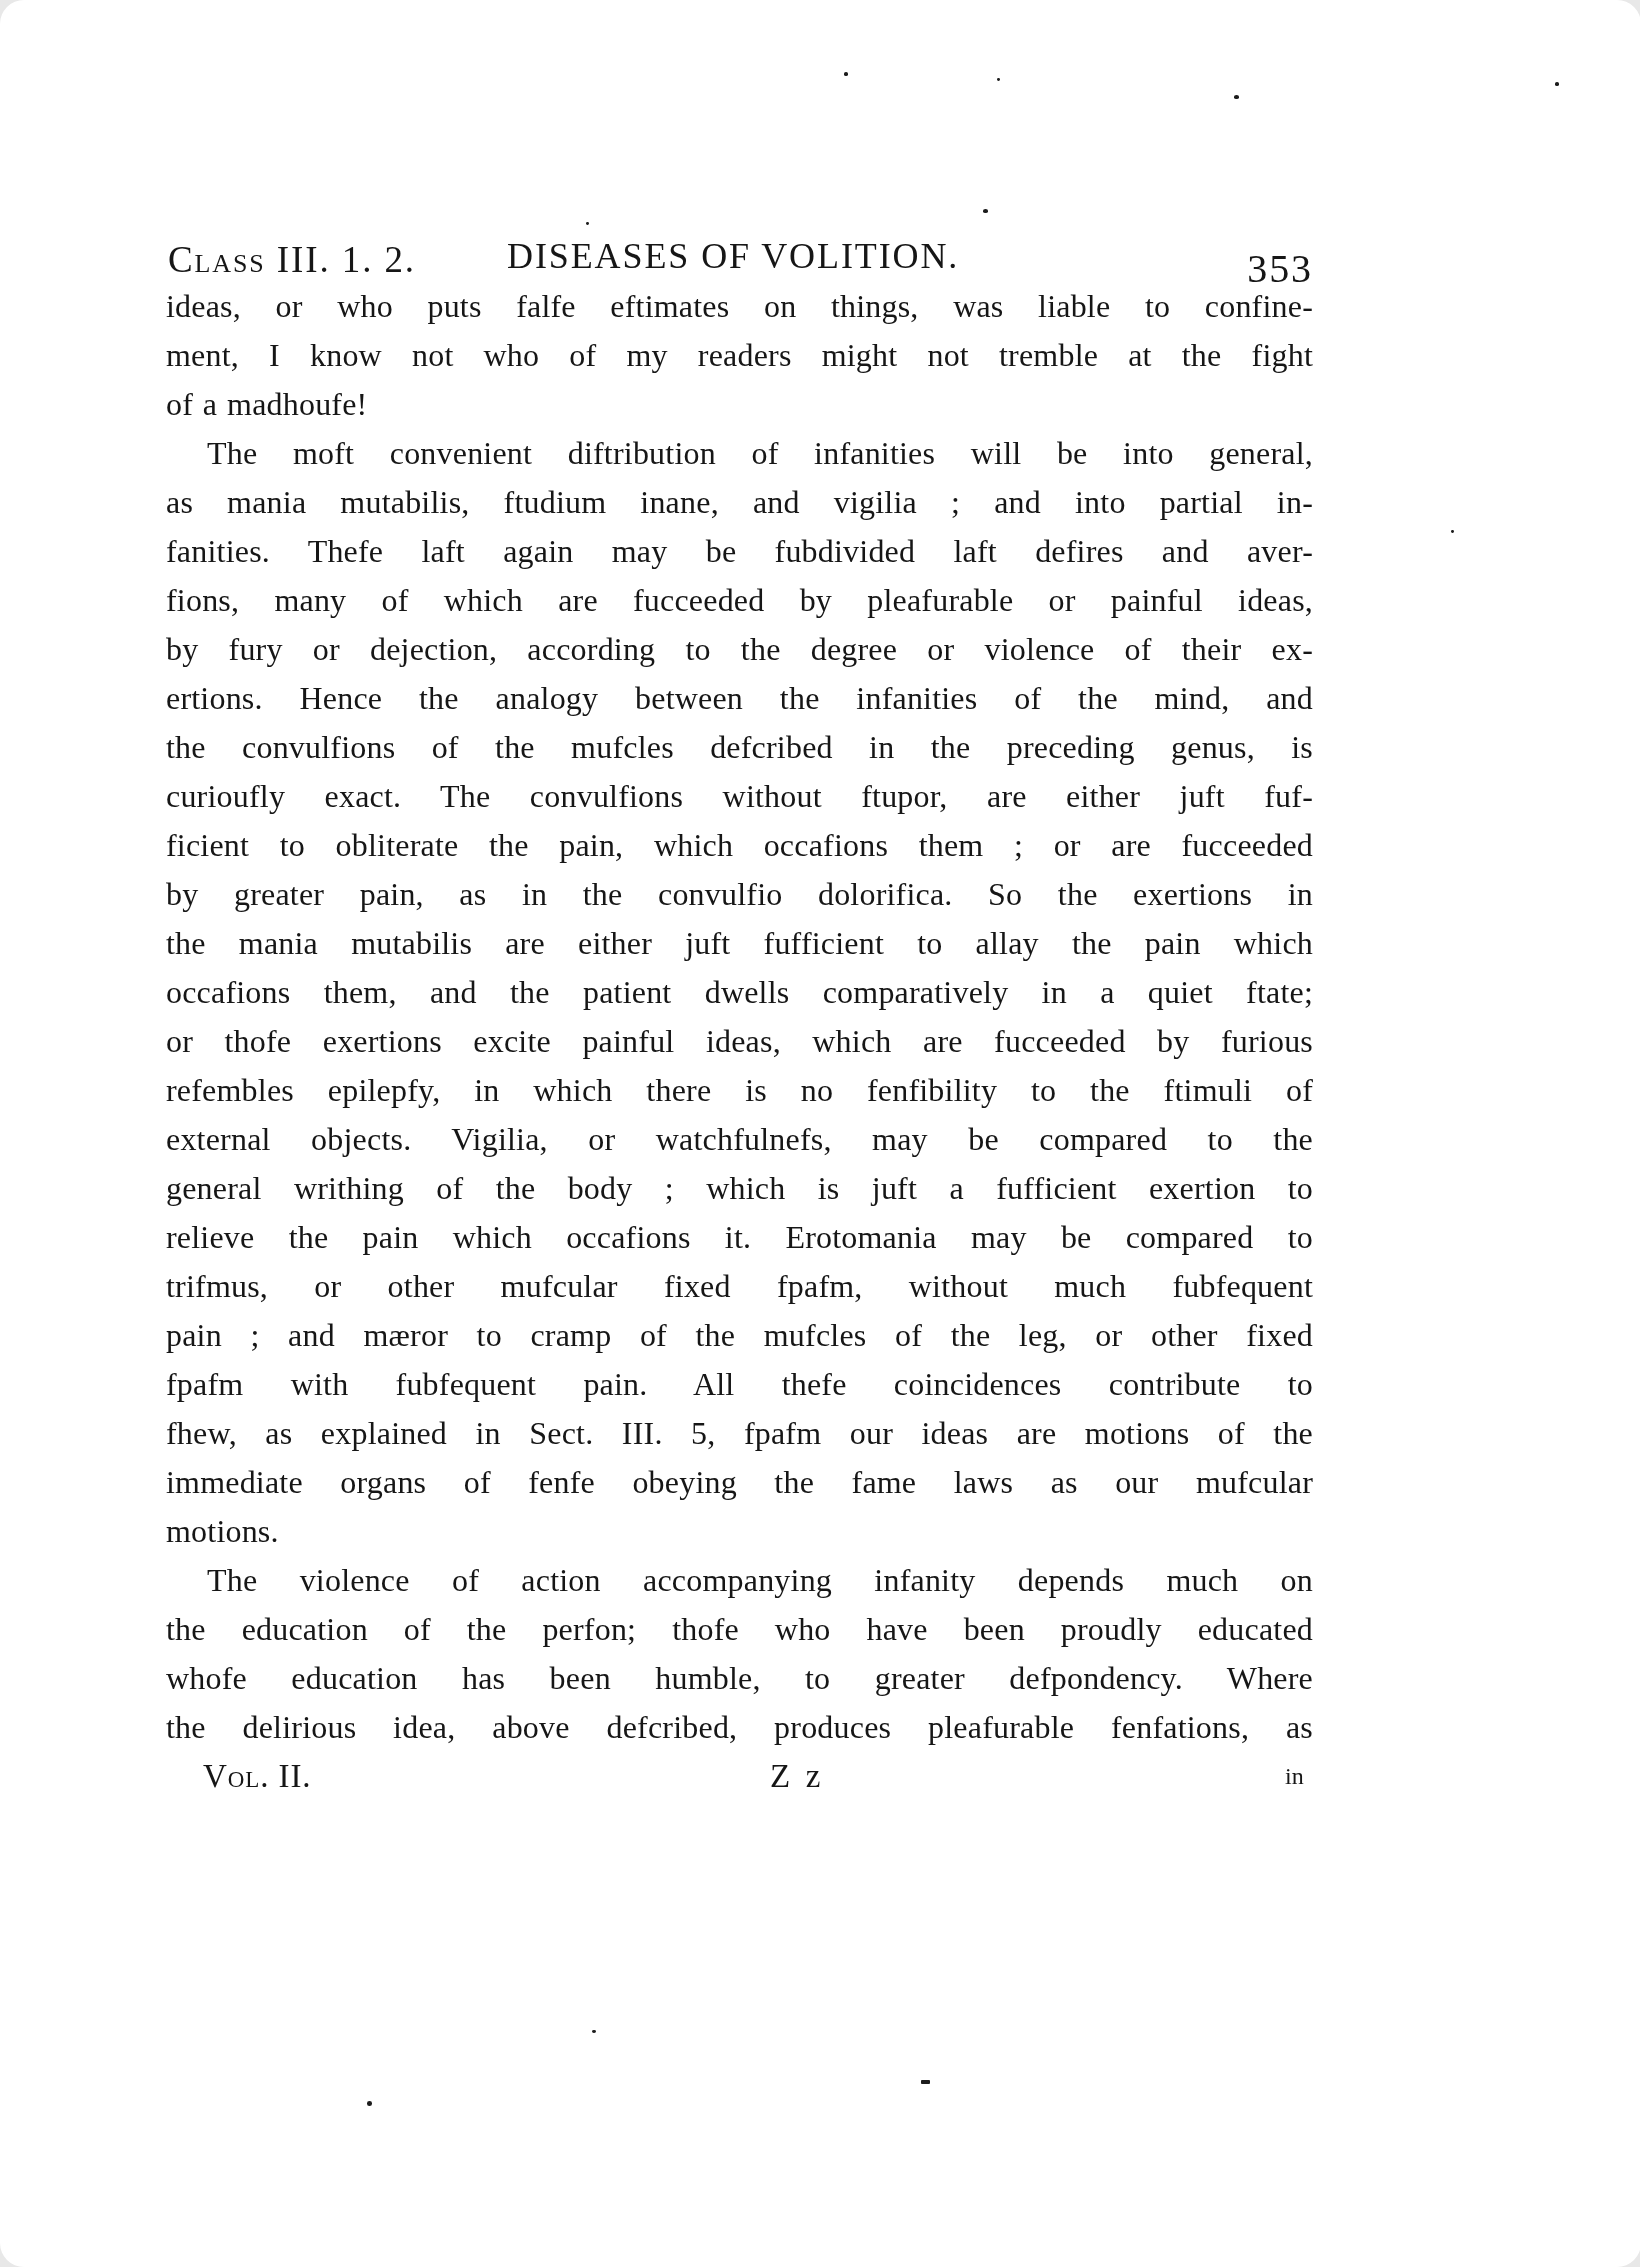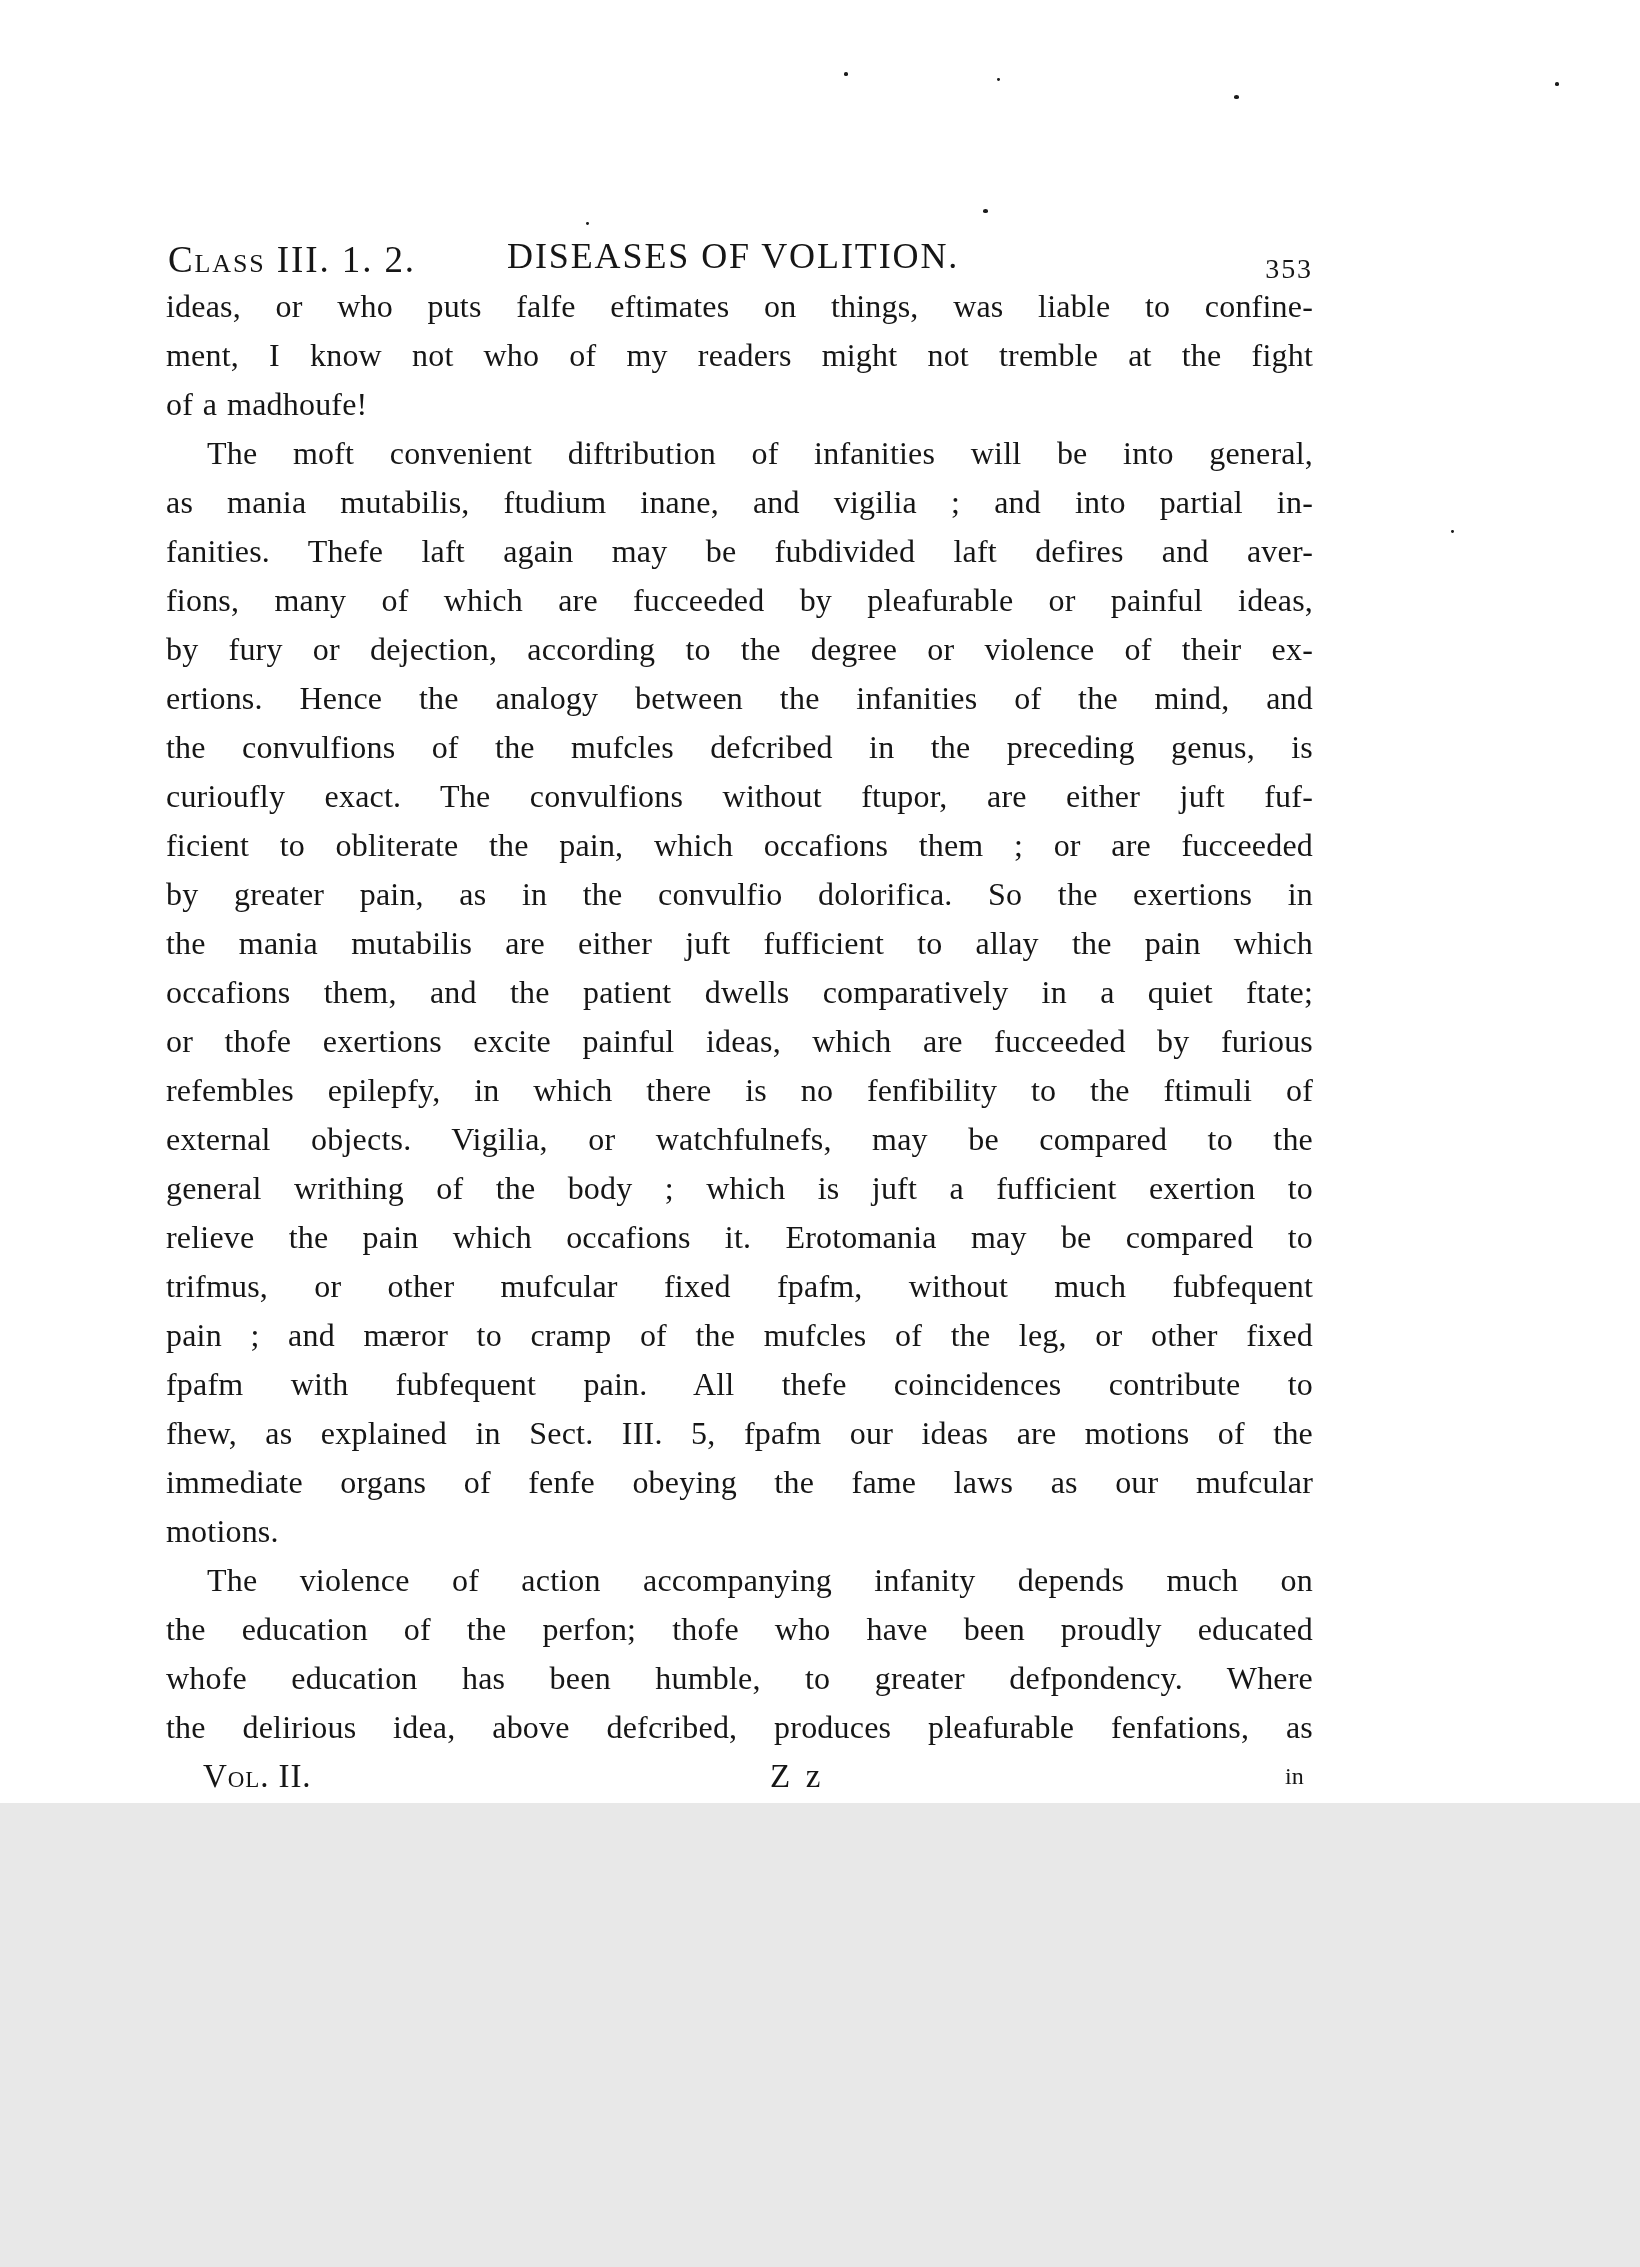--- a/index.html
+++ b/index.html
@@ -1,22 +1,23 @@
 <!DOCTYPE html>
 <html style="font-size:15px"><head>
 <meta charset="utf-8">
 <style>
   html,body{margin:0;padding:0;background:#e8e8e8;}
   .sheet{
     position:relative;
-    width:1641px;height:1803px;
+    width:1641px;height:2267px;
     background:#ffffff;
     overflow:hidden;
     font-family:"Liberation Serif", serif;
     color:#161616;
+    border-radius:24px;
   }
   .textblock{
     position:absolute;
     left:166px;top:235px;
     width:1147px;
   }
   
   .pagehead{position:relative;height:47px;}
   .section-label{
     position:absolute;left:1.9px;top:5.6px;
@@ -27,21 +28,21 @@
   }
   .running-title{
     position:absolute;left:341px;top:1.9px;
     font-size:36px;line-height:39px;
     letter-spacing:1.9px;
     white-space:nowrap;
     text-align:center;
   }
   .page-number{
     position:absolute;right:0;top:17px;
-    font-size:28px;line-height:34px;
+    font-size:40px;line-height:34px;
     letter-spacing:1.9px;
   }
   
   .pagebody{
     font-size:32px;
     line-height:49px;
     word-spacing:0.05em;
     letter-spacing:0.2px;
   }
   .line{

